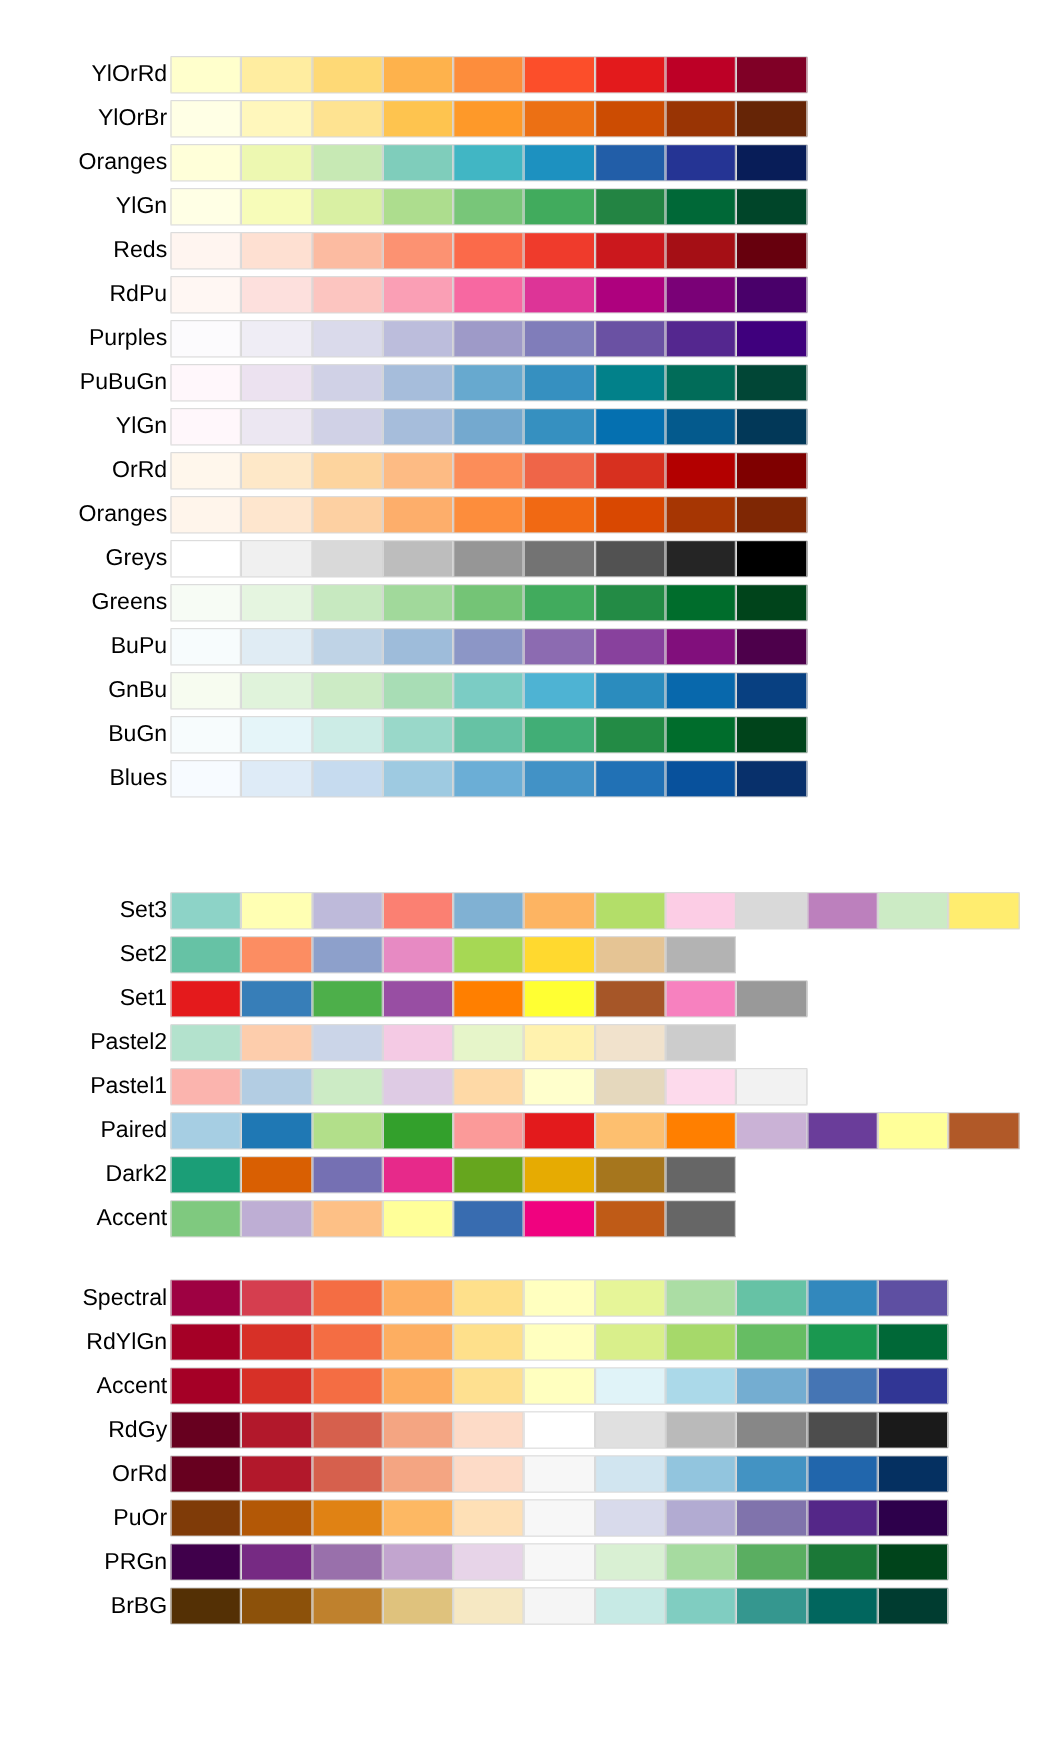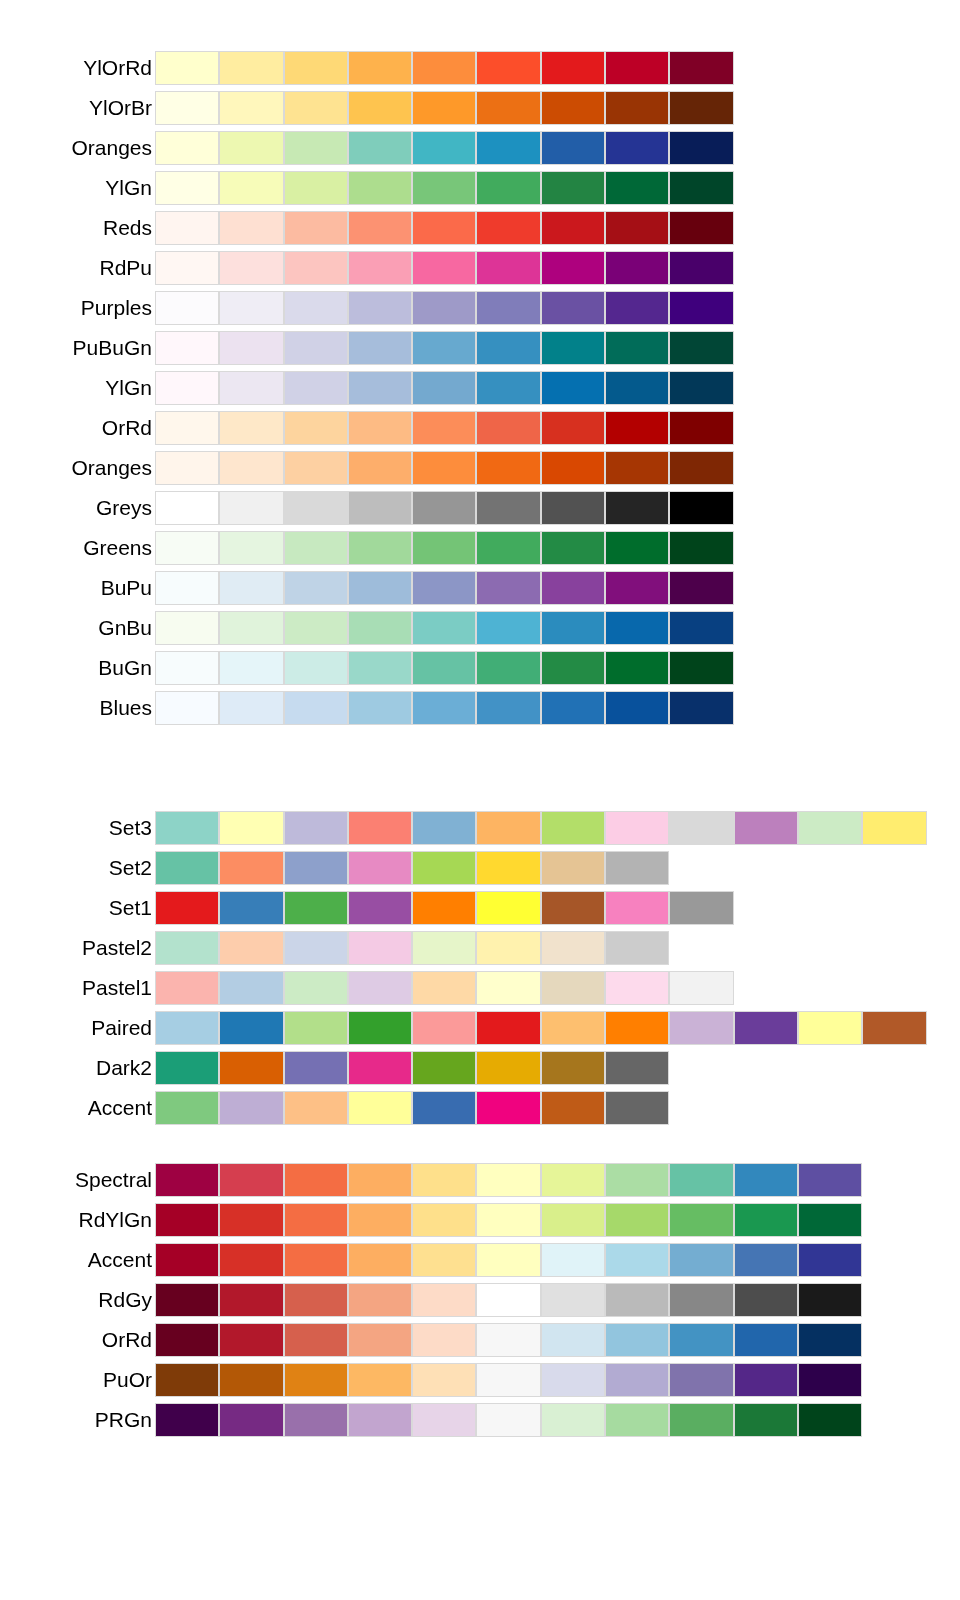--- a/index.html
+++ b/index.html
@@ -532,14 +532,30 @@
           <div class="swatch" title="PRGn 4: #c2a5cf" style="background: rgb(194, 165, 207);"></div>
           <div class="swatch" title="PRGn 5: #e7d4e8" style="background: rgb(231, 212, 232);"></div>
           <div class="swatch" title="PRGn 6: #f7f7f7" style="background: rgb(247, 247, 247);"></div>
           <div class="swatch" title="PRGn 7: #d9f0d3" style="background: rgb(217, 240, 211);"></div>
           <div class="swatch" title="PRGn 8: #a6dba0" style="background: rgb(166, 219, 160);"></div>
           <div class="swatch" title="PRGn 9: #5aae61" style="background: rgb(90, 174, 97);"></div>
           <div class="swatch" title="PRGn 10: #1b7837" style="background: rgb(27, 120, 55);"></div>
           <div class="swatch" title="PRGn 11: #00441b" style="background: rgb(0, 68, 27);"></div>
         </div>
       </div>
+      <div class="palette-row">
+        <div class="palette-label">BrBG</div>
+        <div class="swatch-strip" style="width: 707.3px;">
+          <div class="swatch" title="BrBG 1: #543005" style="background: rgb(84, 48, 5);"></div>
+          <div class="swatch" title="BrBG 2: #8c510a" style="background: rgb(140, 81, 10);"></div>
+          <div class="swatch" title="BrBG 3: #bf812d" style="background: rgb(191, 129, 45);"></div>
+          <div class="swatch" title="BrBG 4: #dfc27d" style="background: rgb(223, 194, 125);"></div>
+          <div class="swatch" title="BrBG 5: #f6e8c3" style="background: rgb(246, 232, 195);"></div>
+          <div class="swatch" title="BrBG 6: #f5f5f5" style="background: rgb(245, 245, 245);"></div>
+          <div class="swatch" title="BrBG 7: #c7eae5" style="background: rgb(199, 234, 229);"></div>
+          <div class="swatch" title="BrBG 8: #80cdc1" style="background: rgb(128, 205, 193);"></div>
+          <div class="swatch" title="BrBG 9: #35978f" style="background: rgb(53, 151, 143);"></div>
+          <div class="swatch" title="BrBG 10: #01665e" style="background: rgb(1, 102, 94);"></div>
+          <div class="swatch" title="BrBG 11: #003c30" style="background: rgb(0, 60, 48);"></div>
+        </div>
+      </div>
     </div>
   </div>
 
 </body></html>

